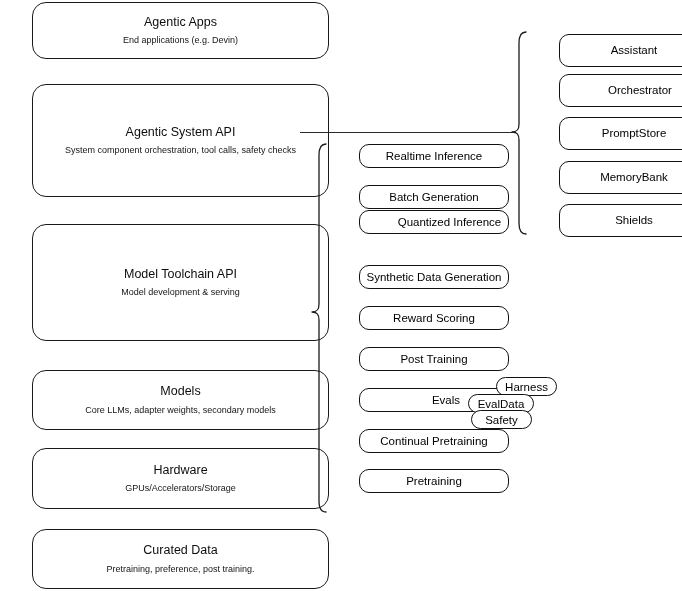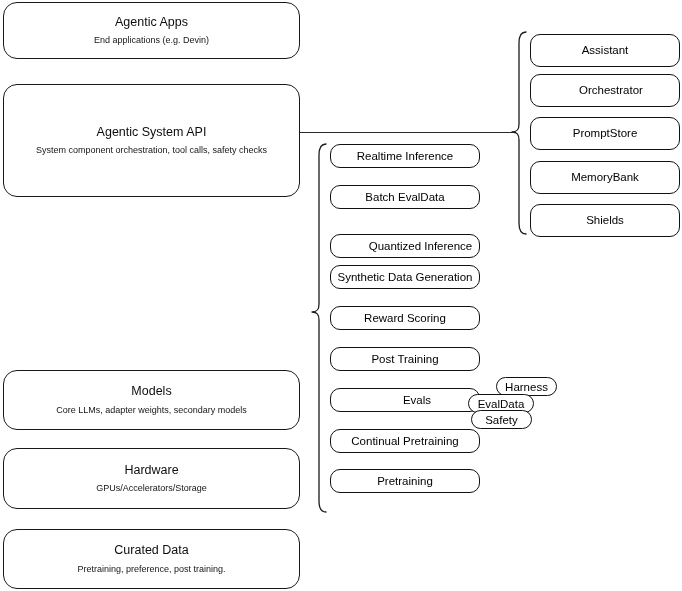--- a/index.html
+++ b/index.html
@@ -25,20 +25,21 @@
     box-sizing: border-box;
     border: 1px solid #1a1a1a;
     border-radius: 12px;
     background: #ffffff;
     display: flex;
     flex-direction: column;
     align-items: center;
     justify-content: center;
     text-align: center;
     line-height: 1.25;
+    margin-left: 29px;
   }
 
   
   .layer {
     left: 3px;
     width: 297px;
     border-radius: 14px;
   }
   .layer .title {
     font-size: 12.5px;
@@ -110,20 +111,24 @@
   <div class="node layer" style="top:2px; height:57px;">
     <div class="title">Agentic Apps</div>
     <div class="subtitle">End applications (e.g. Devin)</div>
   </div>
 
   <div class="node layer" style="top:84px; height:113px;align-items:center;">
     <div class="title">Agentic System API</div>
     <div class="subtitle">System component orchestration, tool calls, safety checks</div>
   </div>
 
+  <div class="node layer" style="top:224px; height:117px;">
+    <div class="title">Model Toolchain API</div>
+    <div class="subtitle">Model development &amp; serving</div>
+  </div>
 
   <div class="node layer" style="top:370px; height:60px;">
     <div class="title">Models</div>
     <div class="subtitle">Core LLMs, adapter weights, secondary models</div>
   </div>
 
   <div class="node layer" style="top:448px; height:61px;">
     <div class="title">Hardware</div>
     <div class="subtitle">GPUs/Accelerators/Storage</div>
   </div>
@@ -140,23 +145,23 @@
   </svg>
 
   <svg class="brace" style="left:510px; top:28px;" width="18" height="214" viewBox="0 0 18 214">
     <path d="M16,4 C10,4 9,9 9,15 L9,96 C9,102 7,104 2,104 C7,104 9,106 9,112 L9,195 C9,201 10,206 16,206"></path>
   </svg>
 
   <div class="node chip mid" style="top:144px;">
     <span>Realtime Inference</span>
   </div>
   <div class="node chip mid" style="top:185px;">
-    <span>Batch EvalData</span>
-  </div>
-  <div class="node chip mid" style="top:234px;padding-left:31px;">
+    <span>Batch Generation</span>
+  </div>
+  <div class="node chip mid" style="top:210px;padding-left:31px;">
     <span>Quantized Inference</span>
   </div>
   <div class="node chip mid" style="top:265px;">
     <span>Synthetic Data Generation</span>
   </div>
   <div class="node chip mid" style="top:306px;">
     <span>Reward Scoring</span>
   </div>
   <div class="node chip mid" style="top:347px;">
     <span>Post Training</span>

